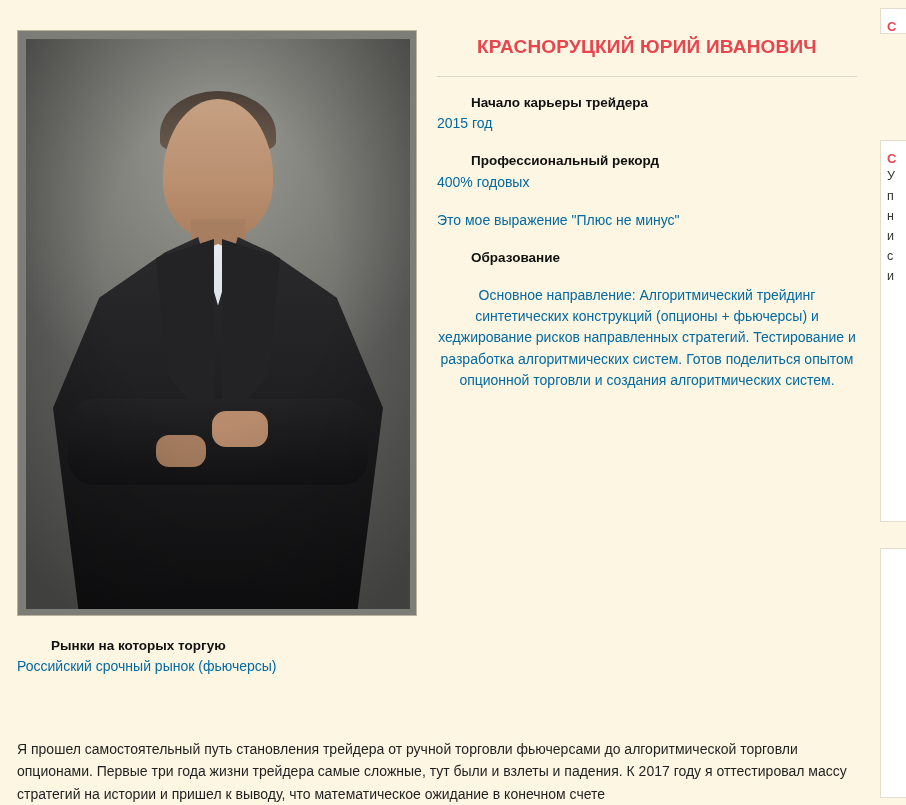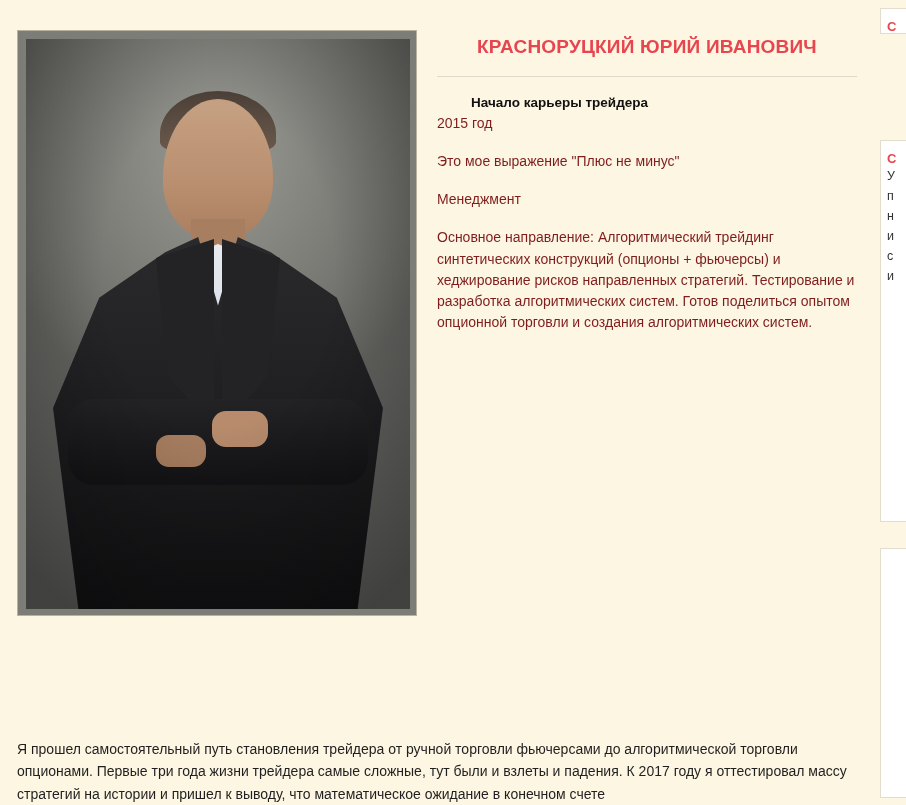--- a/index.html
+++ b/index.html
@@ -187,25 +187,26 @@
   }
   .field-label {
     font-weight: bold;
     font-size: 13.5px;
     color: #111;
     line-height: 1.5;
     padding-left: 34px;
   }
   .field-value {
     font-size: 14px;
-    color: #7f1d1d;
+    color: #0369a1;
     line-height: 1.5;
   }
   .field-value.multiline {
     line-height: 1.52;
+    text-align: center;
   }
 
   .markets {
     position: absolute;
     left: 17px;
     top: 620px;
     width: 600px;
   }
   .bottom-about {
     position: absolute;
@@ -279,35 +280,41 @@
 
     <div class="info-col">
       <div class="person-name">КРАСНОРУЦКИЙ ЮРИЙ ИВАНОВИЧ</div>
       <hr class="name-rule">
 
       <div class="field">
         <div class="field-label">Начало карьеры трейдера</div>
         <div class="field-value">2015 год</div>
       </div>
 
+      <div class="field">
+        <div class="field-label">Профессиональный рекорд</div>
+        <div class="field-value">400% годовых</div>
+      </div>
 
       <div class="field">
         <div class="field-value">Это мое выражение "Плюс не минус"</div>
       </div>
 
       <div class="field">
-        <div class="field-value">Менеджмент</div>
+        <div class="field-label">Образование</div>
       </div>
 
       <div class="field">
         <div class="field-value multiline">Основное направление: Алгоритмический трейдинг синтетических конструкций (опционы + фьючерсы) и хеджирование рисков направленных стратегий. Тестирование и разработка алгоритмических систем. Готов поделиться опытом опционной торговли и создания алгоритмических систем.</div>
       </div>
     </div>
 
     <div class="markets">
+      <div class="field-label">Рынки на которых торгую</div>
+      <div class="field-value">Российский срочный рынок (фьючерсы)</div>
     </div>
 
     <div class="bottom-about">
       <div class="about-text">Я прошел самостоятельный путь становления трейдера от ручной торговли фьючерсами до алгоритмической торговли опционами. Первые три года жизни трейдера самые сложные, тут были и взлеты и падения. К 2017 году я оттестировал массу стратегий на истории и пришел к выводу, что математическое ожидание в конечном счете</div>
     </div>
   </div>
 
   <div class="right-rail">
     <div class="rail-card one">
       <div class="rail-title">С</div>

